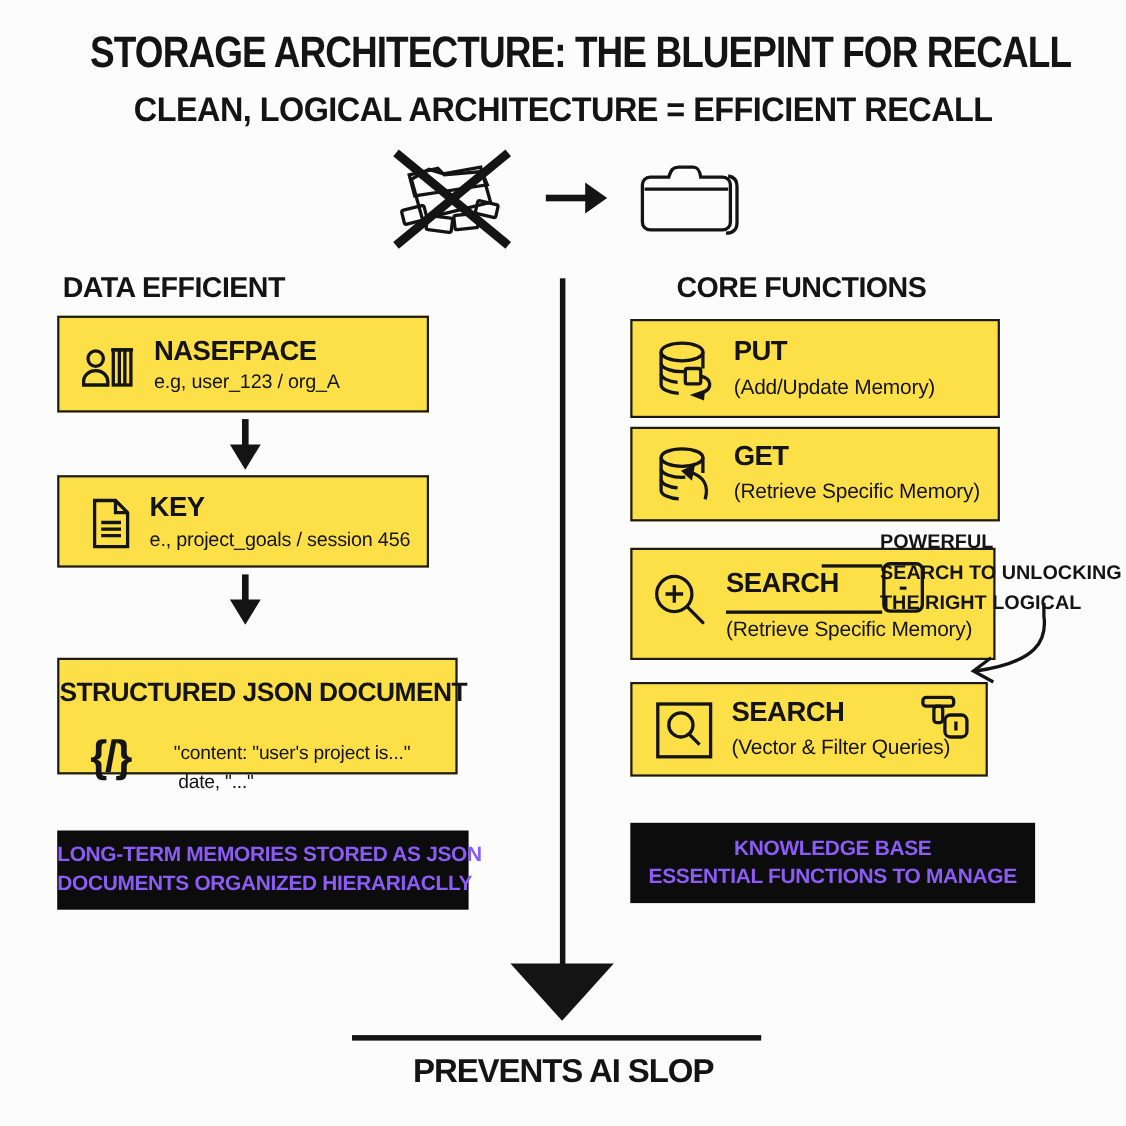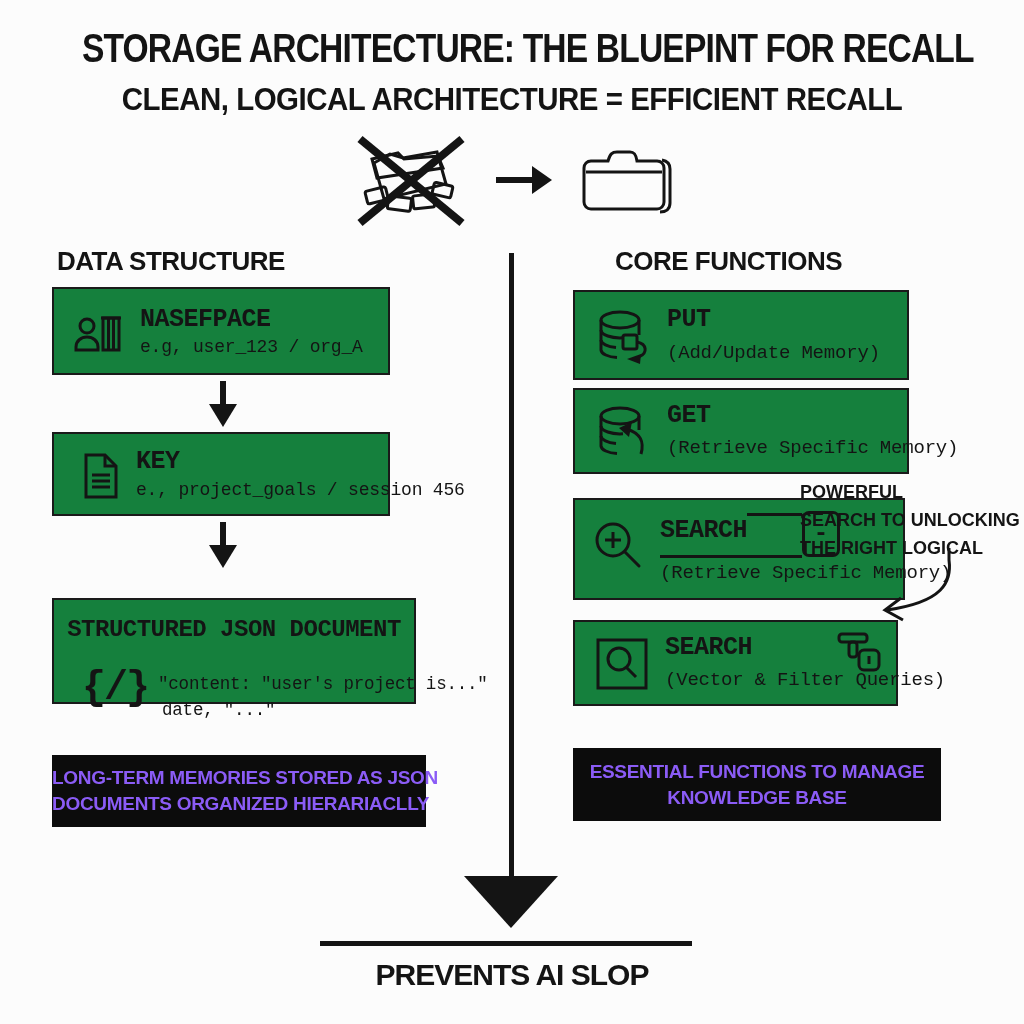--- a/index.html
+++ b/index.html
@@ -12,21 +12,21 @@
   .title{
     left:0;right:0;top:26px;text-align:center;font-size:40px;font-weight:bold;
     letter-spacing:-1px;transform:scaleX(.84);transform-origin:center;white-space:nowrap;
   }
   .subtitle{
     left:0;right:0;top:82px;text-align:center;font-size:31px;font-weight:bold;
     letter-spacing:-.5px;transform:scaleX(.95);transform-origin:center;white-space:nowrap;
   }
   .hero{left:0;right:0;top:128px;height:104px;display:flex;align-items:center;justify-content:center;gap:24px;}
   .hdr{font-size:26px;font-weight:bold;letter-spacing:-.5px;white-space:nowrap;}
-  .box{border:2.5px solid #1a1a1a;background:#15803d;box-sizing:border-box;font-family:Liberation Mono, monospace;}
+  .box{border:2.5px solid #1a1a1a;background:#fde047;box-sizing:border-box;}
   .btitle{font-size:25px;font-weight:bold;letter-spacing:-.5px;white-space:nowrap;}
   .bsub{font-size:18px;letter-spacing:-.2px;white-space:nowrap;}
   .banner{background:#0c0c0c;color:#8b5cf6;text-align:center;box-sizing:border-box;
           display:flex;flex-direction:column;justify-content:center;}
   .banner div{font-size:19px;font-weight:bold;letter-spacing:-.3px;line-height:26px;white-space:nowrap;}
   .vline{background:#141414;}
   .footer{left:0;right:0;top:958px;text-align:center;font-size:30px;font-weight:bold;letter-spacing:-1px;}
   .ann{font-size:18px;font-weight:bold;line-height:28px;white-space:nowrap;}
   .json-braces{font-size:40px;font-weight:bold;letter-spacing:-2px;}
   svg{display:block;}
@@ -58,21 +58,21 @@
     <svg width="98" height="84" viewBox="0 0 98 84">
       <path class="ink" d="M86 22 c6 1 8 4 8 9 v34 c0 6 -4 9 -10 9" stroke-width="3.5"></path>
       <path class="ink" d="M8 30 c0 -4 3 -7 7 -7 h17 c2 -7 4 -9 9 -9 h13 c4 0 6 2 7 9 h20 c4 0 7 3 7 7 v34 c0 4 -3 7 -7 7 H15 c-4 0 -7 -3 -7 -7 z" fill="#fcfcfc" stroke-width="3.5"></path>
       <path class="ink" d="M10 34 h76" stroke-width="2.5"></path>
     </svg>
   </div>
 
   <div class="abs vline" style="left:509px;top:253px;width:5px;height:625px;"></div>
   <div class="abs" style="left:464px;top:876px;width:0;height:0;border-left:47px solid transparent;border-right:47px solid transparent;border-top:52px solid #141414;"></div>
 
-  <div class="abs hdr" style="left:57px;top:246px;">DATA STRUCTURE</div>
+  <div class="abs hdr" style="left:57px;top:246px;">DATA EFFICIENT</div>
 
   <div class="abs box" style="left:52px;top:287px;width:338px;height:88px;">
     <svg class="abs" style="left:20px;top:19px;" width="52" height="50" viewBox="0 0 52 50">
       <circle class="ink" cx="13" cy="18" r="7" stroke-width="2.8"></circle>
       <path class="ink" d="M2 42 v-3 c0 -6 5 -10 11 -10 s11 4 11 10 v3 z" stroke-width="2.8"></path>
       <rect class="ink" x="29" y="10" width="16" height="32" stroke-width="2.8"></rect>
       <path class="ink" d="M27 10 h20" stroke-width="3.2"></path>
       <line class="ink" x1="34.5" y1="10" x2="34.5" y2="42" stroke-width="2.2"></line>
       <line class="ink" x1="39.5" y1="10" x2="39.5" y2="42" stroke-width="2.2"></line>
     </svg>
@@ -169,22 +169,22 @@
     <div class="abs bsub" style="left:90px;top:47px;font-size:19px;">(Vector &amp; Filter Queries)</div>
     <svg class="abs" style="left:262px;top:10px;" width="48" height="44" viewBox="0 0 48 44">
       <rect class="ink" x="2" y="2" width="28" height="8" rx="3" stroke-width="3"></rect>
       <rect class="ink" x="12" y="10" width="8" height="15" rx="3" stroke-width="3"></rect>
       <rect class="ink" x="22" y="18" width="20" height="20" rx="5" stroke-width="3"></rect>
       <line class="ink" x1="32" y1="24" x2="32" y2="32" stroke-width="3"></line>
     </svg>
   </div>
 
   <div class="abs banner" style="left:573px;top:748px;width:368px;height:73px;">
+    <div>KNOWLEDGE BASE</div>
     <div>ESSENTIAL FUNCTIONS TO MANAGE</div>
-    <div>KNOWLEDGE BASE</div>
   </div>
 
   <div class="abs ann" style="left:800px;top:478px;width:224px;">
     <div>POWERFUL</div>
     <div>SEARCH TO UNLOCKING</div>
     <div>THE RIGHT LOGICAL</div>
   </div>
   <svg class="abs" style="left:845px;top:548px;" width="125" height="80" viewBox="0 0 125 80">
     <path class="ink" d="M104 0 v12 c3 22 -6 42 -62 50" stroke-width="3"></path>
     <path class="ink" d="M56 50 L40 62 L58 72" stroke-width="3"></path>

